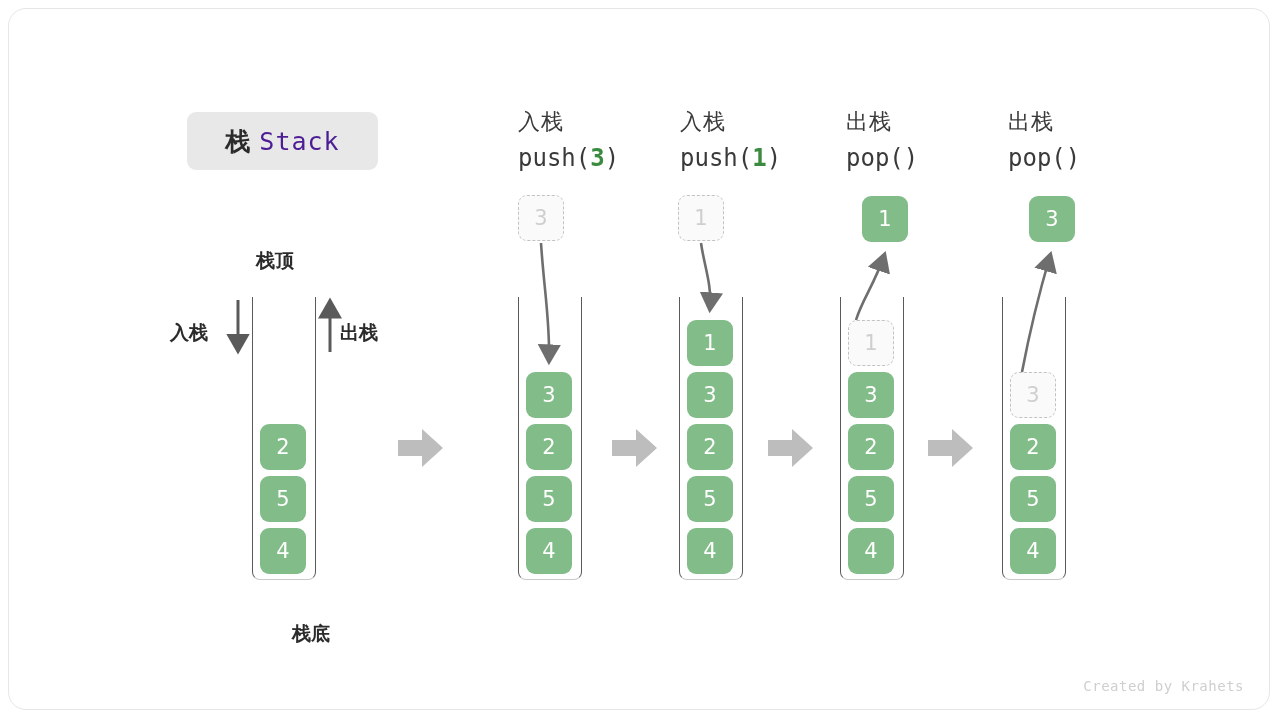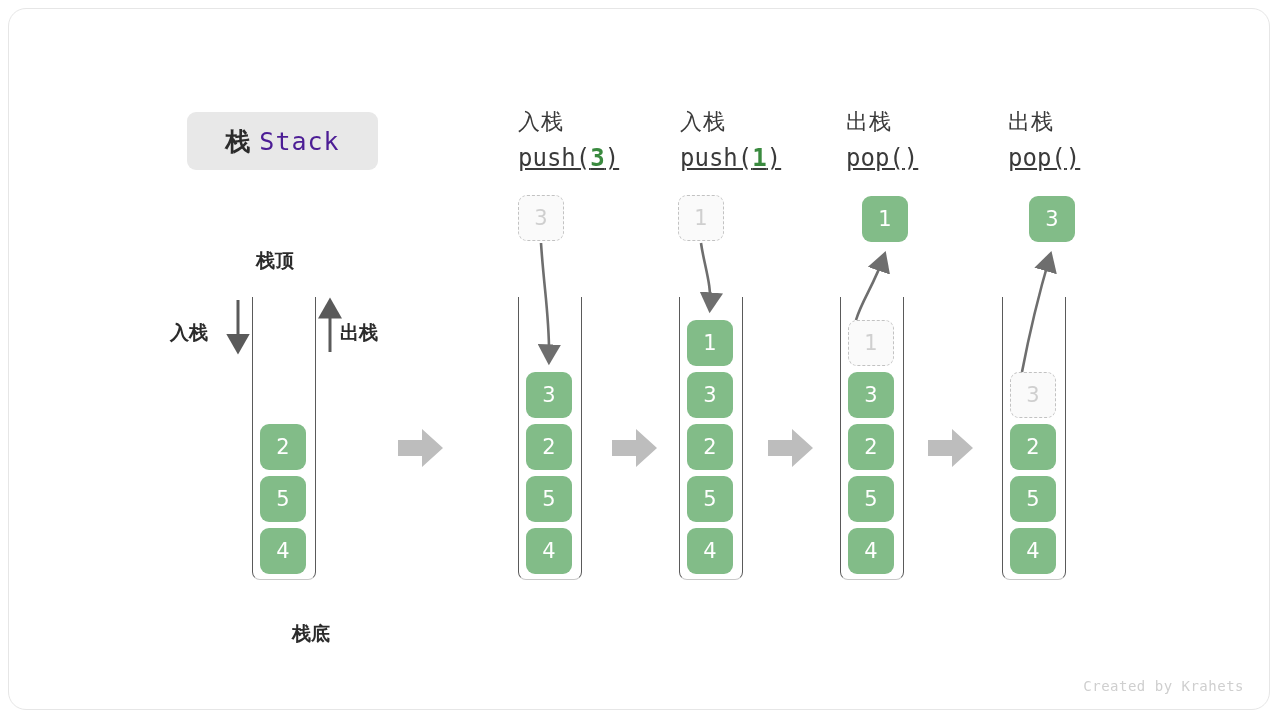--- a/index.html
+++ b/index.html
@@ -78,21 +78,20 @@
     line-height: 30px;
     letter-spacing: 1px;
   }
   .step-head .op-code {
     display: block;
     font-family: "DejaVu Sans Mono", "Liberation Mono", monospace;
     font-size: 24px;
     color: #3a3a3a;
     line-height: 34px;
     margin-top: 4px;
-    text-decoration: underline;
   }
   .step-head .op-arg {
     color: #3a8a3f;
     font-weight: bold;
   }
 
   
   .tube {
     position: absolute;
     width: 64px;

